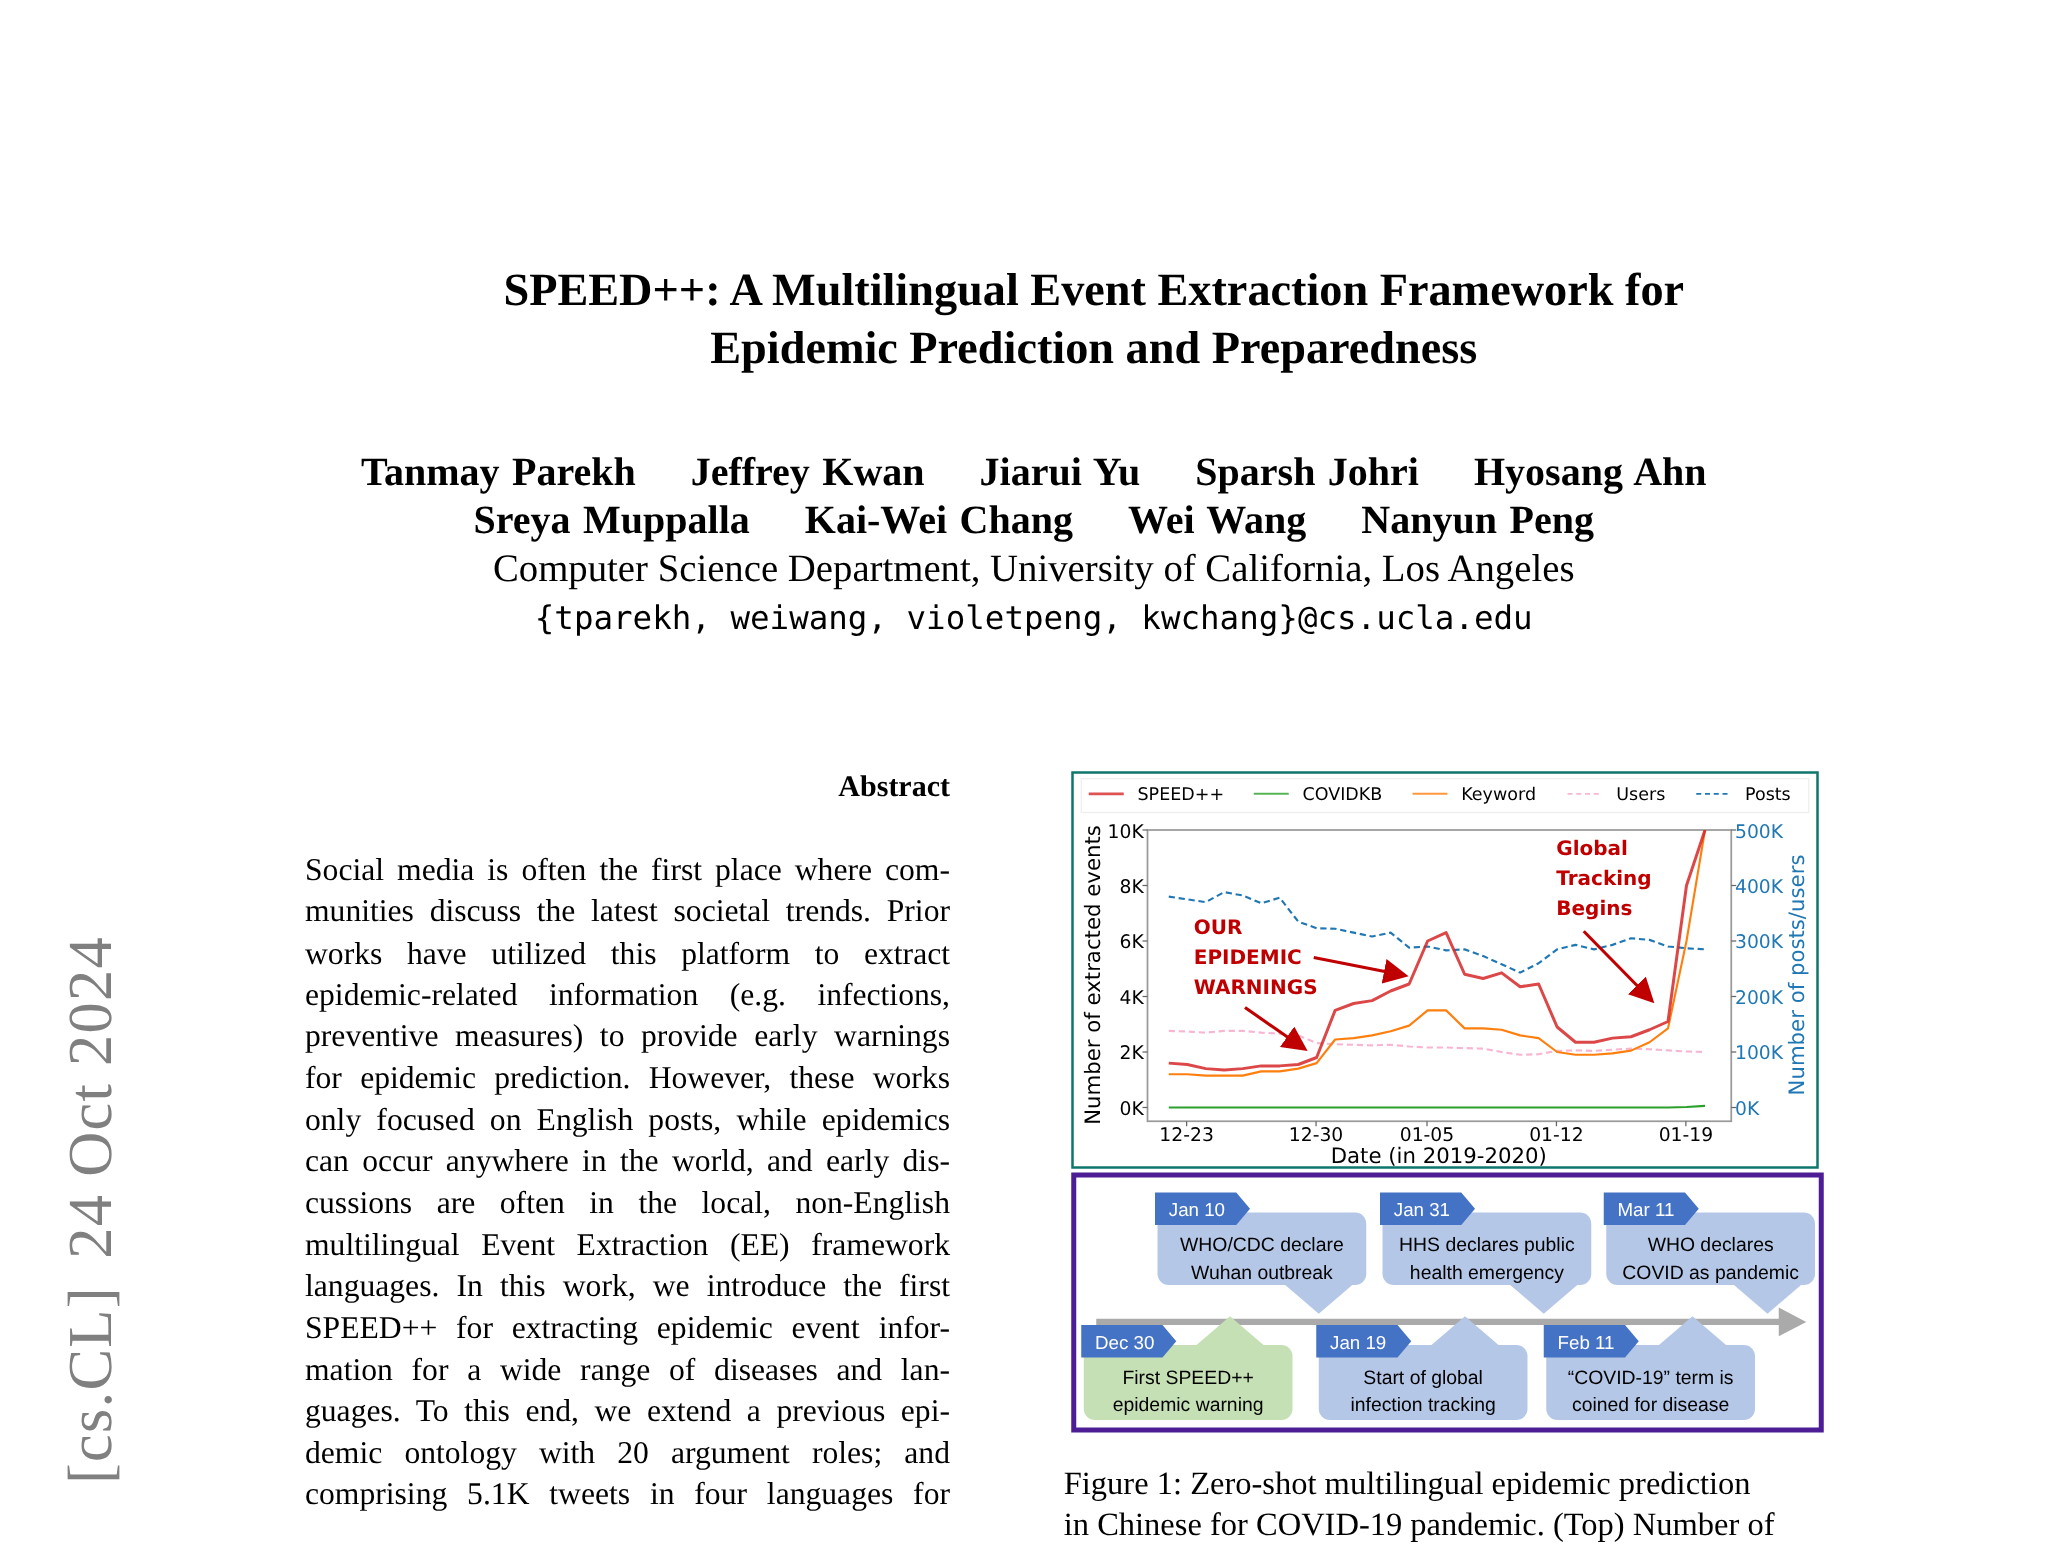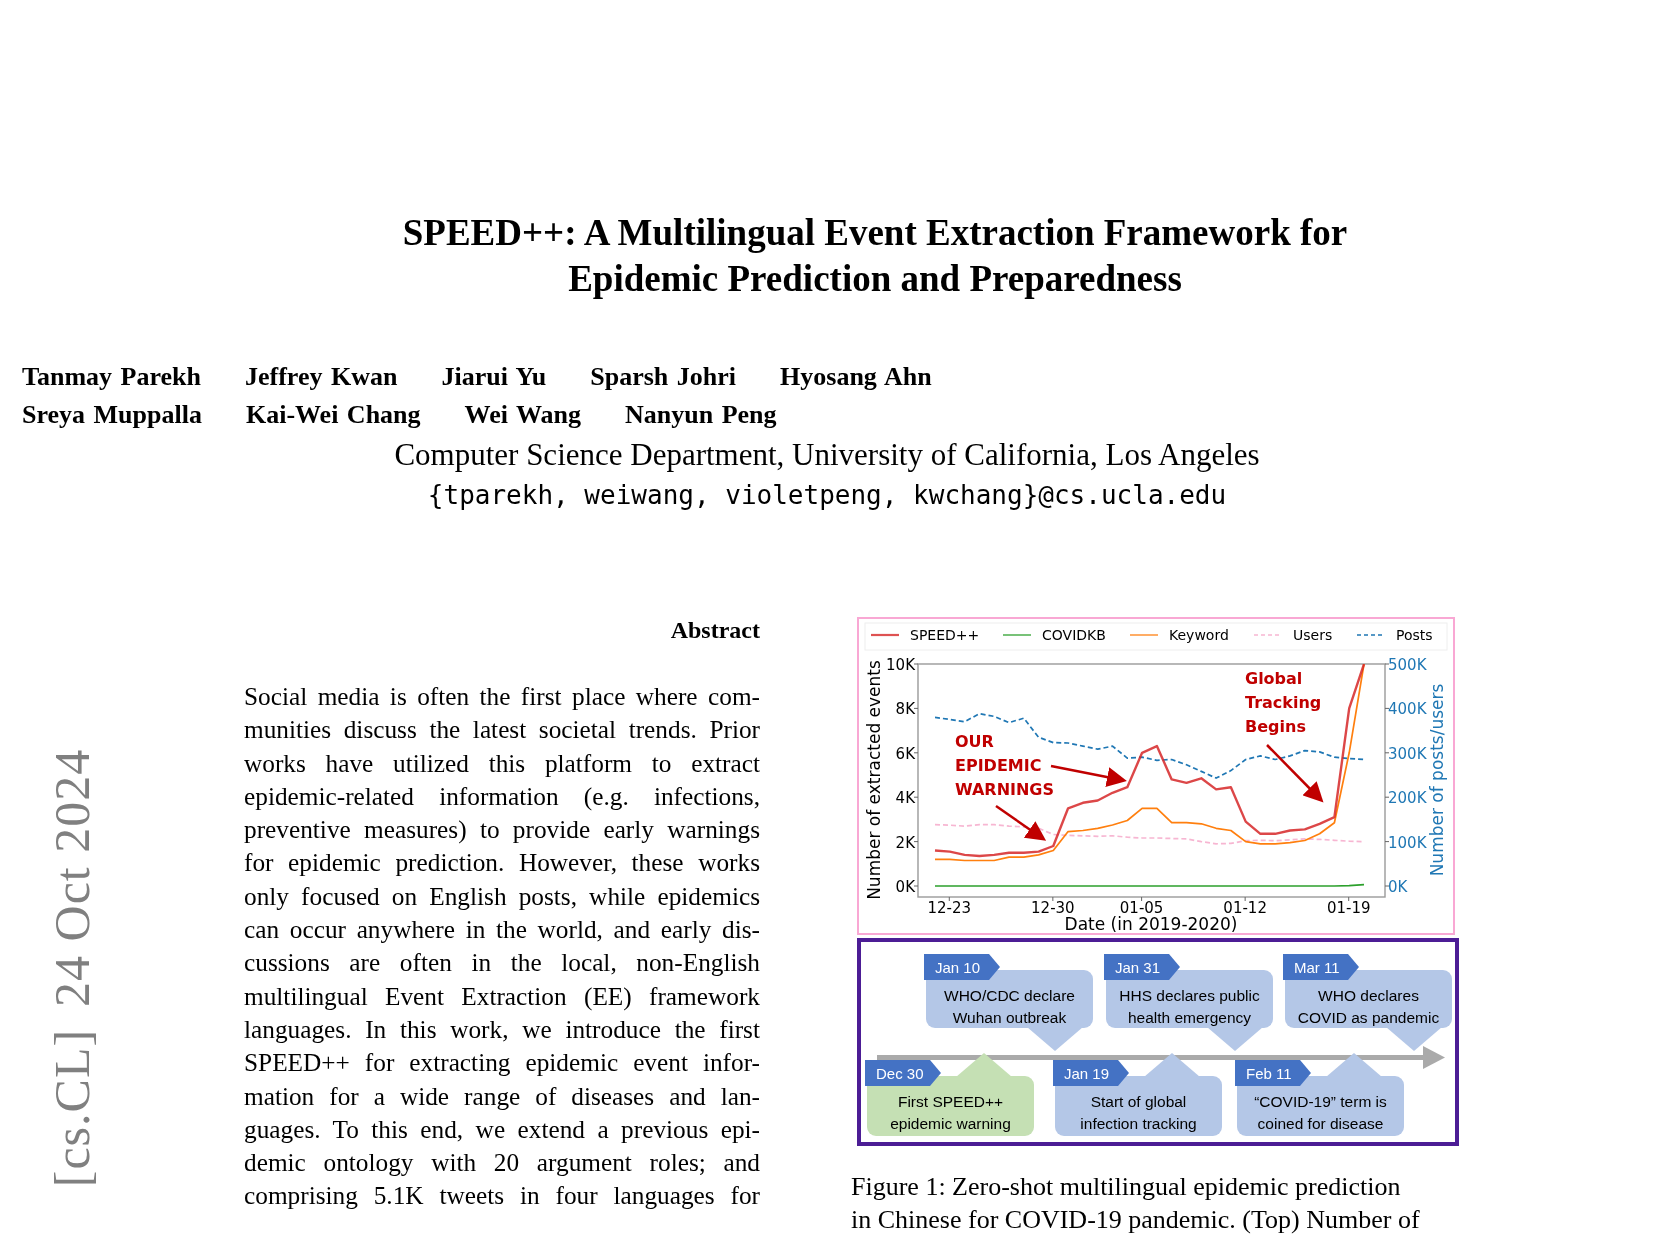--- a/index.html
+++ b/index.html
@@ -1,28 +1,28 @@
 <!DOCTYPE html>
 <html><head>
 <meta charset="utf-8">
 <style>
   html, body { margin: 0; padding: 0; background: #ffffff; }
   body { width: 1654px; height: 1241px; position: relative; overflow: hidden; font-family: "Liberation Serif", serif; color: #000; }
   .abs { position: absolute; }
   .title { left: 0; width: 1654px; text-align: center; font-weight: bold; font-size: 37px; line-height: 44px; margin-left: 48px; }
-  .authors { left: 0; width: 1654px; text-align: left; font-weight: bold; font-size: 26px; line-height: 38px; word-spacing: 2px; }
+  .authors { left: 0; width: 1654px; text-align: center; font-weight: bold; font-size: 32px; line-height: 38px; word-spacing: 2px; }
   .authors span { margin: 0 22px; }
   .affil { left: 0; width: 1654px; text-align: center; font-size: 31px; line-height: 38px; }
   .email { left: 0; width: 1654px; text-align: center; font-family: "DejaVu Sans Mono", monospace; font-size: 26px; line-height: 38px; }
   .abstract-head { left: 244px; width: 516px; text-align: right; font-weight: bold; font-size: 24px; line-height: 38px; }
   .abstract-body { left: 244px; width: 516px; font-size: 25.3px; line-height: 33.3px; }
   .abstract-body div { text-align: justify; text-align-last: justify; white-space: nowrap; }
   .arxiv { left: 72px; top: 968px; transform: translate(-50%, -50%) rotate(-90deg); white-space: nowrap; font-size: 50px; color: #808080; letter-spacing: 1px; }
   .arxiv .sp { display: inline-block; width: 22px; }
-  .fig-box { left: 857px; top: 617px; width: 594px; height: 314px; border: 2px solid #f9a8d4; box-sizing: content-box; }
+  .fig-box { left: 857px; top: 617px; width: 594px; height: 314px; border: 2px solid #0f766e; box-sizing: content-box; }
   .tl-box { left: 857px; top: 938px; width: 594px; height: 200px; border: 4px solid #4c1d95; }
   .caption { left: 851px; width: 610px; font-size: 26px; line-height: 33px; white-space: nowrap; }
   svg text { font-family: "DejaVu Sans", sans-serif; }
   .tl-text { font-family: "Liberation Sans", sans-serif; }
 </style>
 </head>
 <body>
 
 <div class="abs title" style="top:211px;">SPEED++: A Multilingual Event Extraction Framework for</div>
 <div class="abs title" style="top:257px;">Epidemic Prediction and Preparedness</div>

